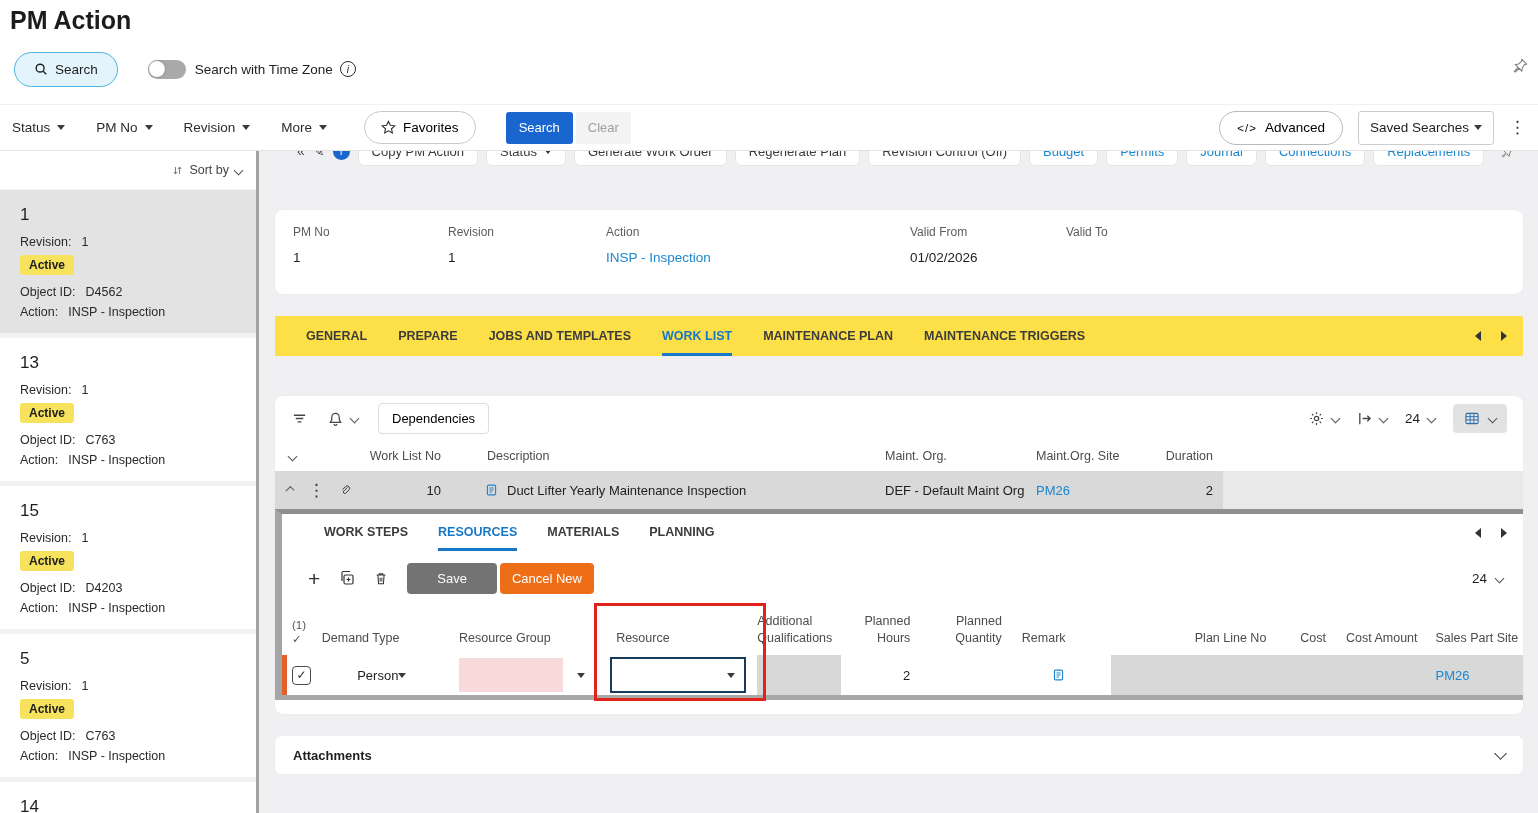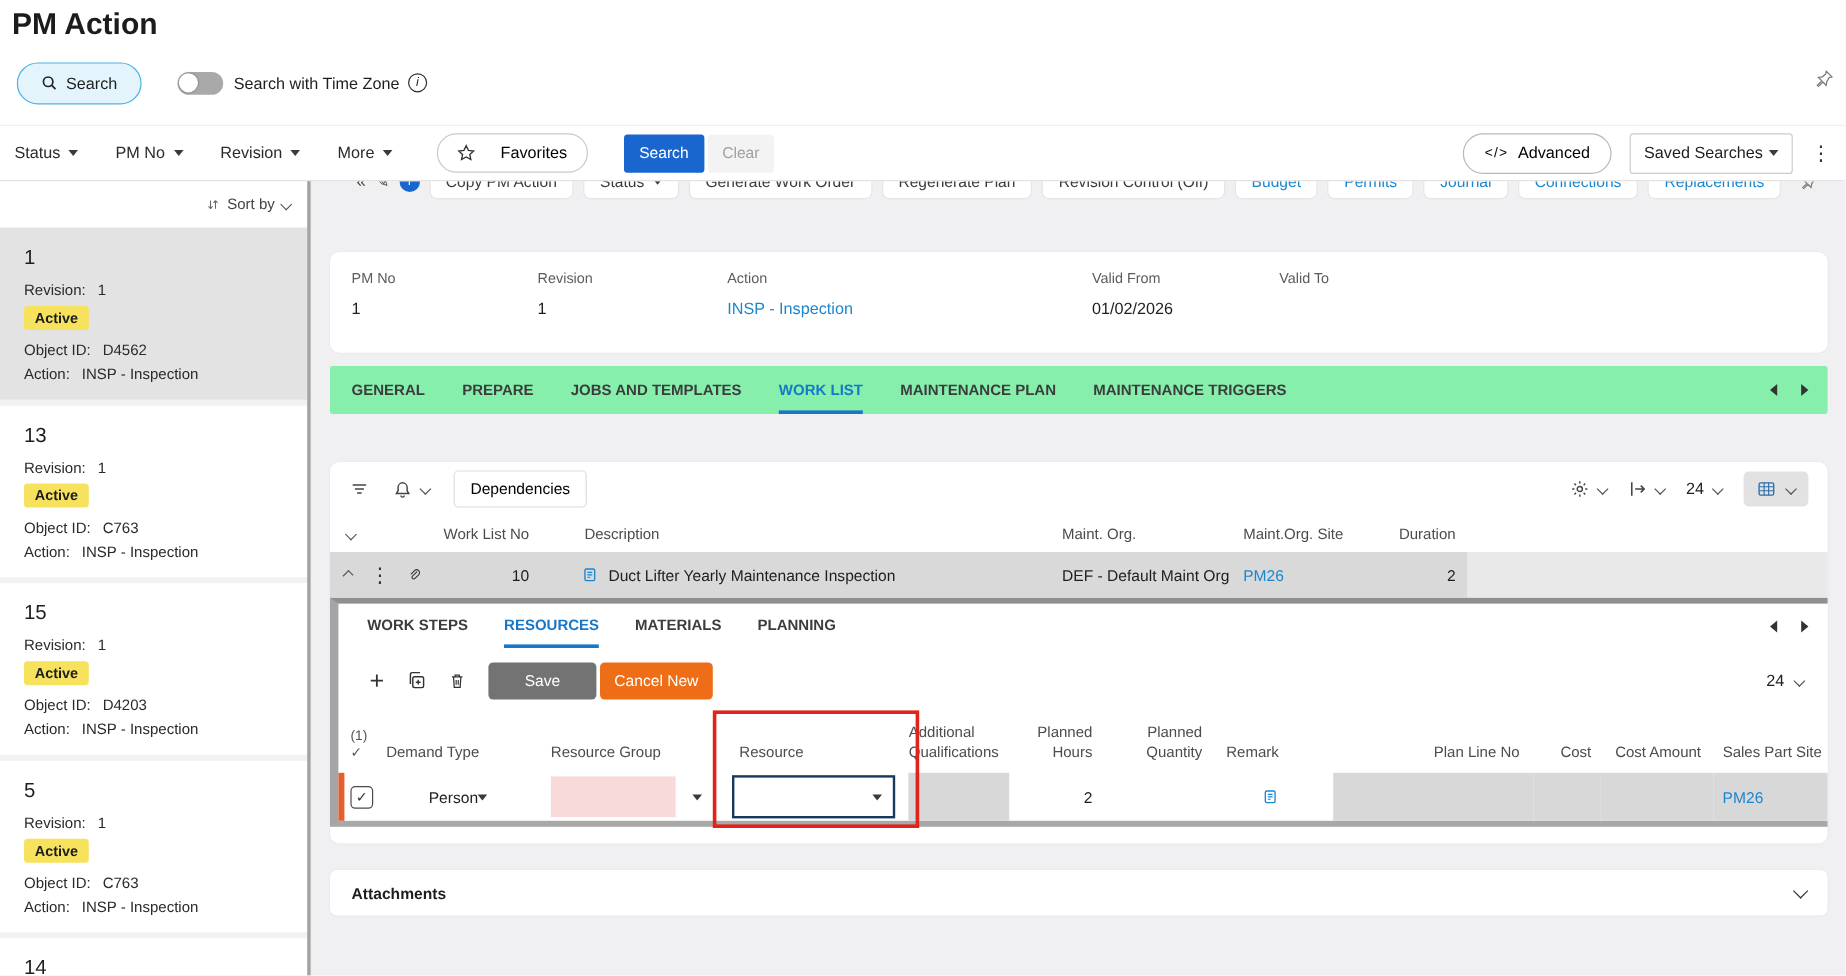--- a/index.html
+++ b/index.html
@@ -14,21 +14,21 @@
   .toggle{margin-left:30px;width:38px;height:19px;border-radius:10px;background:#a9a9a9;position:relative;cursor:pointer}
   .toggle .knob{position:absolute;left:1.5px;top:1.5px;width:16px;height:16px;border-radius:50%;background:#fff;box-shadow:0 0 2px rgba(0,0,0,.4)}
   .tz-label{margin-left:9px;font-size:13.5px}
   .info{margin-left:7px;width:16px;height:16px;border:1.3px solid #2e2e2e;border-radius:50%;font-size:10.5px;display:flex;align-items:center;justify-content:center;font-style:italic}
   .top-pin{position:absolute;right:10px;top:58px;cursor:pointer}
 
   
   .filter-bar{position:absolute;left:0;top:104px;width:1538px;height:47px;background:#fff;border-top:1px solid #f1f1f1;border-bottom:1px solid #e2e2e2;display:flex;align-items:center;padding:0 12px}
   .fchip{display:flex;align-items:center;gap:7px;font-size:13.5px;color:#2b2b2b;margin-right:31px;cursor:pointer}
   .tri-down{width:0;height:0;border-left:4px solid transparent;border-right:4px solid transparent;border-top:5px solid #3a3a3a}
-  .fav-btn{display:flex;align-items:center;gap:21px;height:33px;padding:0 16px;border:1px solid #c9c9c9;border-radius:17px;background:#fff;font-size:13.5px;margin-left:6px;cursor:pointer}
+  .fav-btn{display:flex;align-items:center;gap:7px;height:33px;padding:0 16px;border:1px solid #c9c9c9;border-radius:17px;background:#fff;font-size:13.5px;margin-left:6px;cursor:pointer}
   .search-btn{margin-left:30px;height:32px;padding:0 13px;background:#1a66cf;color:#fff;border:none;border-radius:3px;font-size:13px;cursor:pointer}
   .clear-btn{margin-left:3px;height:32px;padding:0 12px;background:#f3f3f3;color:#9f9f9f;border:none;border-radius:3px;font-size:13px;cursor:pointer}
   .fb-right{margin-left:auto;display:flex;align-items:center;gap:15px}
   .adv-btn{display:flex;align-items:center;gap:8px;height:34px;padding:0 17px;border:1px solid #b9b9b9;border-radius:18px;background:#fff;font-size:13.5px;cursor:pointer}
   .adv-code{font-size:11.5px;letter-spacing:1px}
   .saved{display:flex;align-items:center;justify-content:space-between;width:136px;height:34px;border:1px solid #ccc;border-radius:3px;padding:0 11px;font-size:13.5px;background:#fff;cursor:pointer}
   .kebab{font-size:17px;color:#333;cursor:pointer;line-height:1}
 
   
   .body-row{position:absolute;left:0;top:151px;width:1538px;height:662px;display:flex}
@@ -52,21 +52,21 @@
   .cb-pin{margin-left:auto;margin-right:8px}
 
   
   .record-card{margin-top:42px;background:#fff;border-radius:8px;height:84px;display:flex;padding:15px 0 0 18px;box-shadow:0 0 2px rgba(0,0,0,.05)}
   .rc-label{font-size:12px;color:#5c5c5c}
   .rc-value{font-size:13.5px;margin-top:11px}
   .rc-value.link{color:#1b87cf}
   .w1{width:155px}.w2{width:158px}.w3{width:304px}.w4{width:156px}
 
   
-  .tabs-card{margin-top:11px;background:#86efac;height:40px;display:flex;padding-left:18px;position:relative;border-radius:2px}
+  .tabs-card{margin-top:22px;background:#fde047;height:40px;display:flex;padding-left:31px;position:relative;border-radius:2px}
   .tab{display:flex;align-items:center;margin-right:31px;font-size:12.5px;font-weight:bold;color:#3c3c3c;border-bottom:3px solid transparent;padding-top:2px;cursor:pointer;white-space:nowrap}
   .tab.active{color:#1878c8;border-bottom-color:#1878c8}
   .tab-arrows{position:absolute;right:16px;top:0;height:100%;display:flex;align-items:center;gap:20px}
   .tri-left{width:0;height:0;border-top:5px solid transparent;border-bottom:5px solid transparent;border-right:6px solid #333;cursor:pointer}
   .tri-right{width:0;height:0;border-top:5px solid transparent;border-bottom:5px solid transparent;border-left:6px solid #333;cursor:pointer}
 
   
   .grid-card{margin-top:40px;background:#fff;border-radius:8px;padding-bottom:14px;box-shadow:0 0 2px rgba(0,0,0,.05)}
   .grid-toolbar{height:45px;display:flex;align-items:center;padding:0 16px;gap:20px}
   .chev{display:inline-block;width:7px;height:7px;border-right:1.6px solid #555;border-bottom:1.6px solid #555;transform:rotate(45deg)}
@@ -85,21 +85,21 @@
   .col-dur{width:92px;text-align:right;padding-right:10px}
   .wl-row{display:flex;align-items:center;height:38px;font-size:13px}
   .wl-left{display:flex;align-items:center;height:100%;background:#d9d9d9;width:948px}
   .wl-fill{flex:1;height:100%;background:#e9e9e9}
   .ctrls{width:76px;display:flex;align-items:center;gap:15px;padding-left:12px}
   .desc-cell{width:430px;display:flex;align-items:center;gap:9px;padding-left:34px}
   .link{color:#1b87cf}
 
   
   .expand{border-left:7px solid #a5a5a5;border-top:5px solid #8f8f8f;border-bottom:5px solid #a8a8a8;background:#fff}
-  .subtabs{height:37px;display:flex;align-items:flex-end;padding-left:24px;position:relative}
+  .subtabs{height:37px;display:flex;align-items:flex-end;padding-left:42px;position:relative}
   .stab{margin-right:30px;font-size:12.5px;font-weight:bold;color:#3c3c3c;padding-bottom:9px;border-bottom:3px solid transparent;cursor:pointer}
   .stab.active{color:#1878c8;border-bottom-color:#1878c8}
   .stab-arrows{position:absolute;right:16px;top:0;height:100%;display:flex;align-items:center;gap:20px}
   .res-toolbar{height:46px;display:flex;align-items:center;padding:0 20px 0 26px;gap:19px;margin-top:4px}
   .plus{font-size:21px;color:#333;cursor:pointer;line-height:1}
   .btn-grp{display:flex;gap:3px}
   .save-btn{background:#737373;color:#fff;border:none;border-radius:4px;height:31px;padding:0 30px;font-size:13px;cursor:pointer}
   .cancel-btn{background:#ee6e17;color:#fff;border:none;border-radius:4px;height:31px;padding:0 12px;font-size:13px;cursor:pointer}
   .rt-right{margin-left:auto;display:flex;align-items:center;gap:9px;font-size:13.5px}
 

